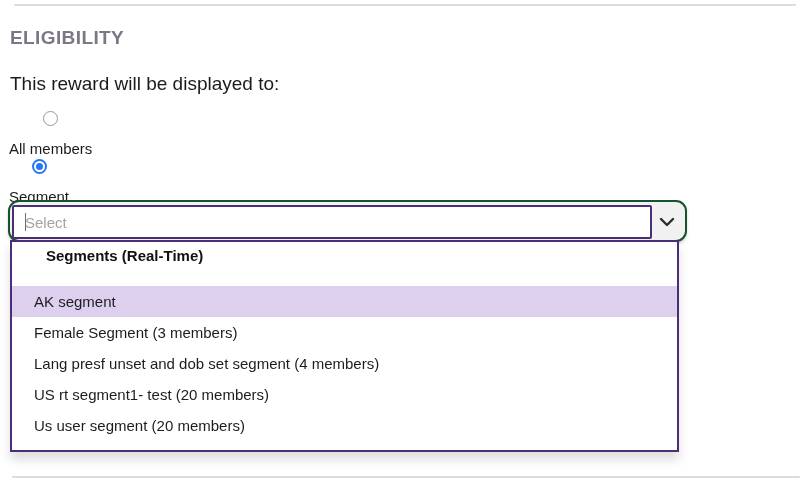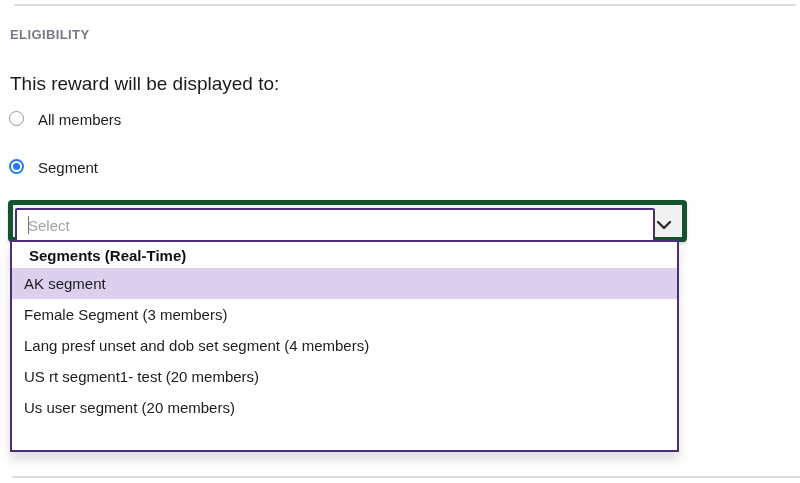--- a/index.html
+++ b/index.html
@@ -16,39 +16,40 @@
     height: 2px;
     background: #dcdcdc;
     border-radius: 2px;
   }
   .divider.top { left: 14px; right: 4px; top: 4px; }
   .divider.bottom { left: 12px; right: 0px; top: 476px; }
 
   .section-heading {
     position: absolute;
     left: 10px; top: 27px;
-    font-size: 13px;
+    font-size: 19px;
     font-weight: bold;
     letter-spacing: 0.4px;
     color: #7d7687;
   }
   .description {
     position: absolute;
     left: 10px; top: 73px;
     font-size: 19px;
     color: #1b1b1d;
   }
 
   .radio-row {
     position: absolute;
     left: 9px;
     display: flex;
-    align-items: flex-start;
+    align-items: center;
     gap: 14px;
     height: 16px;
+    flex-direction: column;
   }
   .radio-row.row-0 { top: 111px; }
   .radio-row.row-1 { top: 159px; }
   .radio-circle {
     width: 15px; height: 15px;
     border-radius: 50%;
     border: 1.5px solid #97979c;
     background: #ffffff;
     flex: 0 0 auto;
     position: relative;
@@ -69,22 +70,22 @@
     font-size: 15px;
     color: #1b1b1d;
     white-space: nowrap;
   }
 
   .combobox-wrapper {
     position: absolute;
     left: 8px; top: 200px;
     width: 679px; height: 42px;
     background: #f1f1f2;
-    border: 5px solid #14532d;
-    border-radius: 4px;
+    border: 2px solid #14532d;
+    border-radius: 11px;
     box-shadow: 0 2px 3px rgba(0,0,0,0.18);
   }
   .combobox-input-box {
     position: absolute;
     left: 2px; top: 3px;
     width: 640px; height: 34px;
     background: #ffffff;
     border: 2px solid #4c2e78;
     border-radius: 2px;
   }
@@ -117,32 +118,32 @@
   .dropdown-list {
     position: absolute;
     left: 10px; top: 240px;
     width: 669px; height: 212px;
     background: #ffffff;
     border: 2px solid #4c2e78;
     box-shadow: 0 8px 10px rgba(0,0,0,0.13);
     z-index: 5;
   }
   .dropdown-group-header {
-    height: 26px;
+    height: 44px;
     line-height: 27px;
-    padding-left: 17px;
+    padding-left: 34px;
     font-size: 15px;
     font-weight: bold;
     color: #111111;
     white-space: nowrap;
   }
   .dropdown-option {
     height: 31px;
     line-height: 31px;
-    padding-left: 12px;
+    padding-left: 22px;
     font-size: 15px;
     color: #1d1d1f;
     white-space: nowrap;
     cursor: pointer;
   }
   .dropdown-option.highlighted {
     background: #dcd0ee;
   }
 </style>
 </head>

